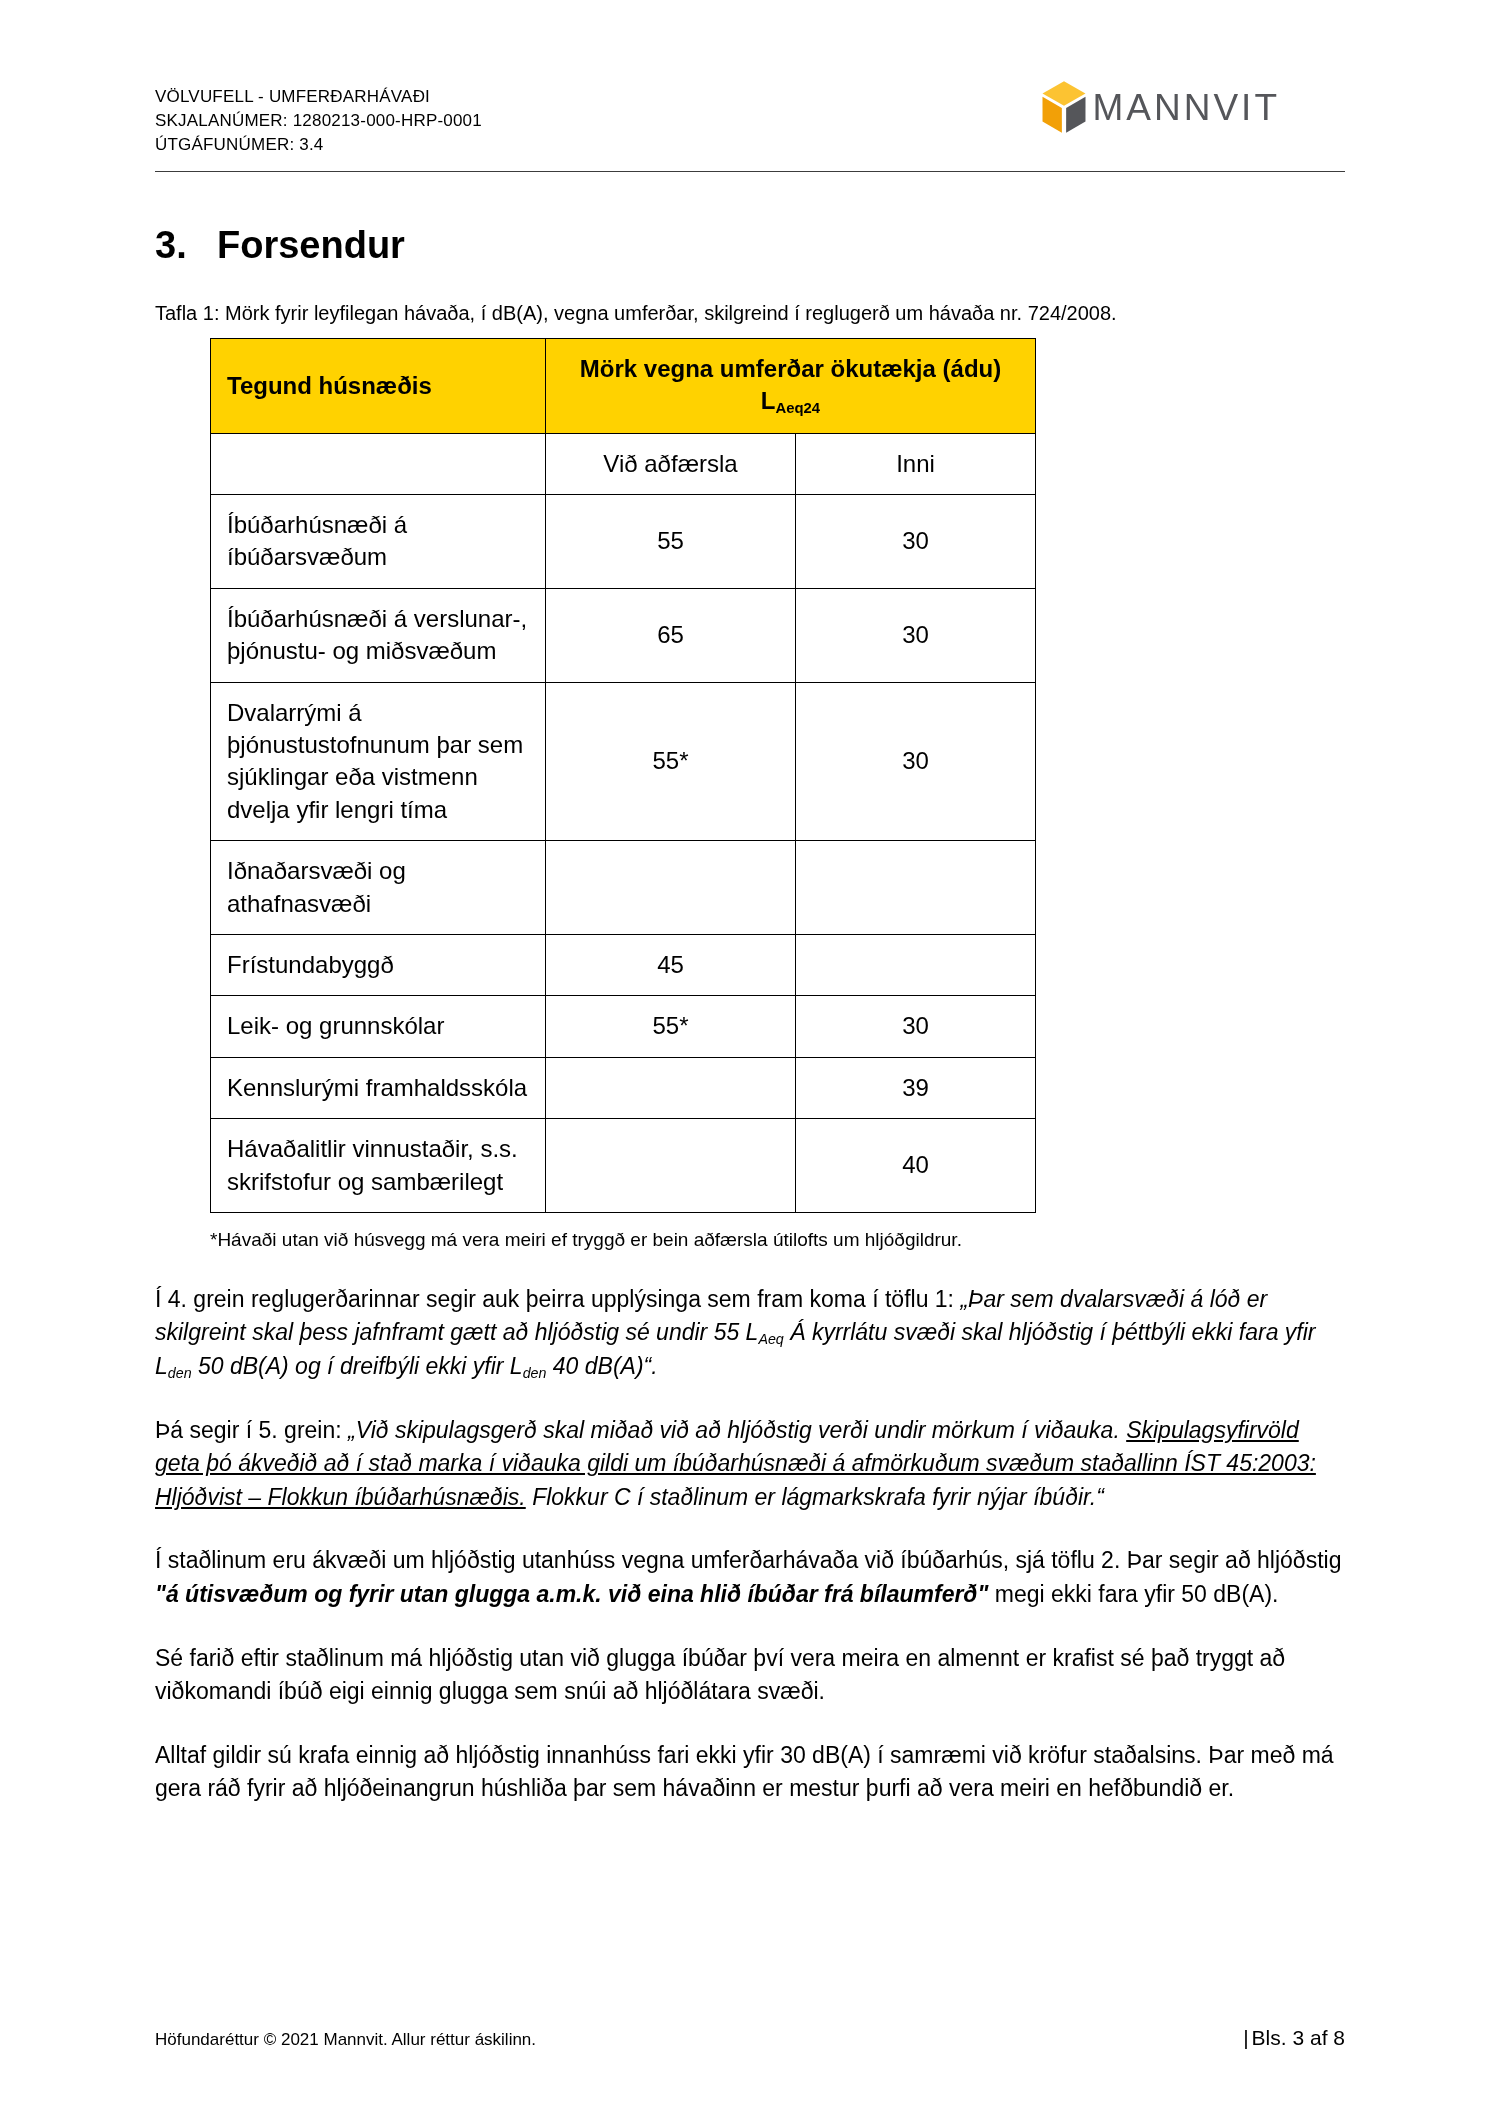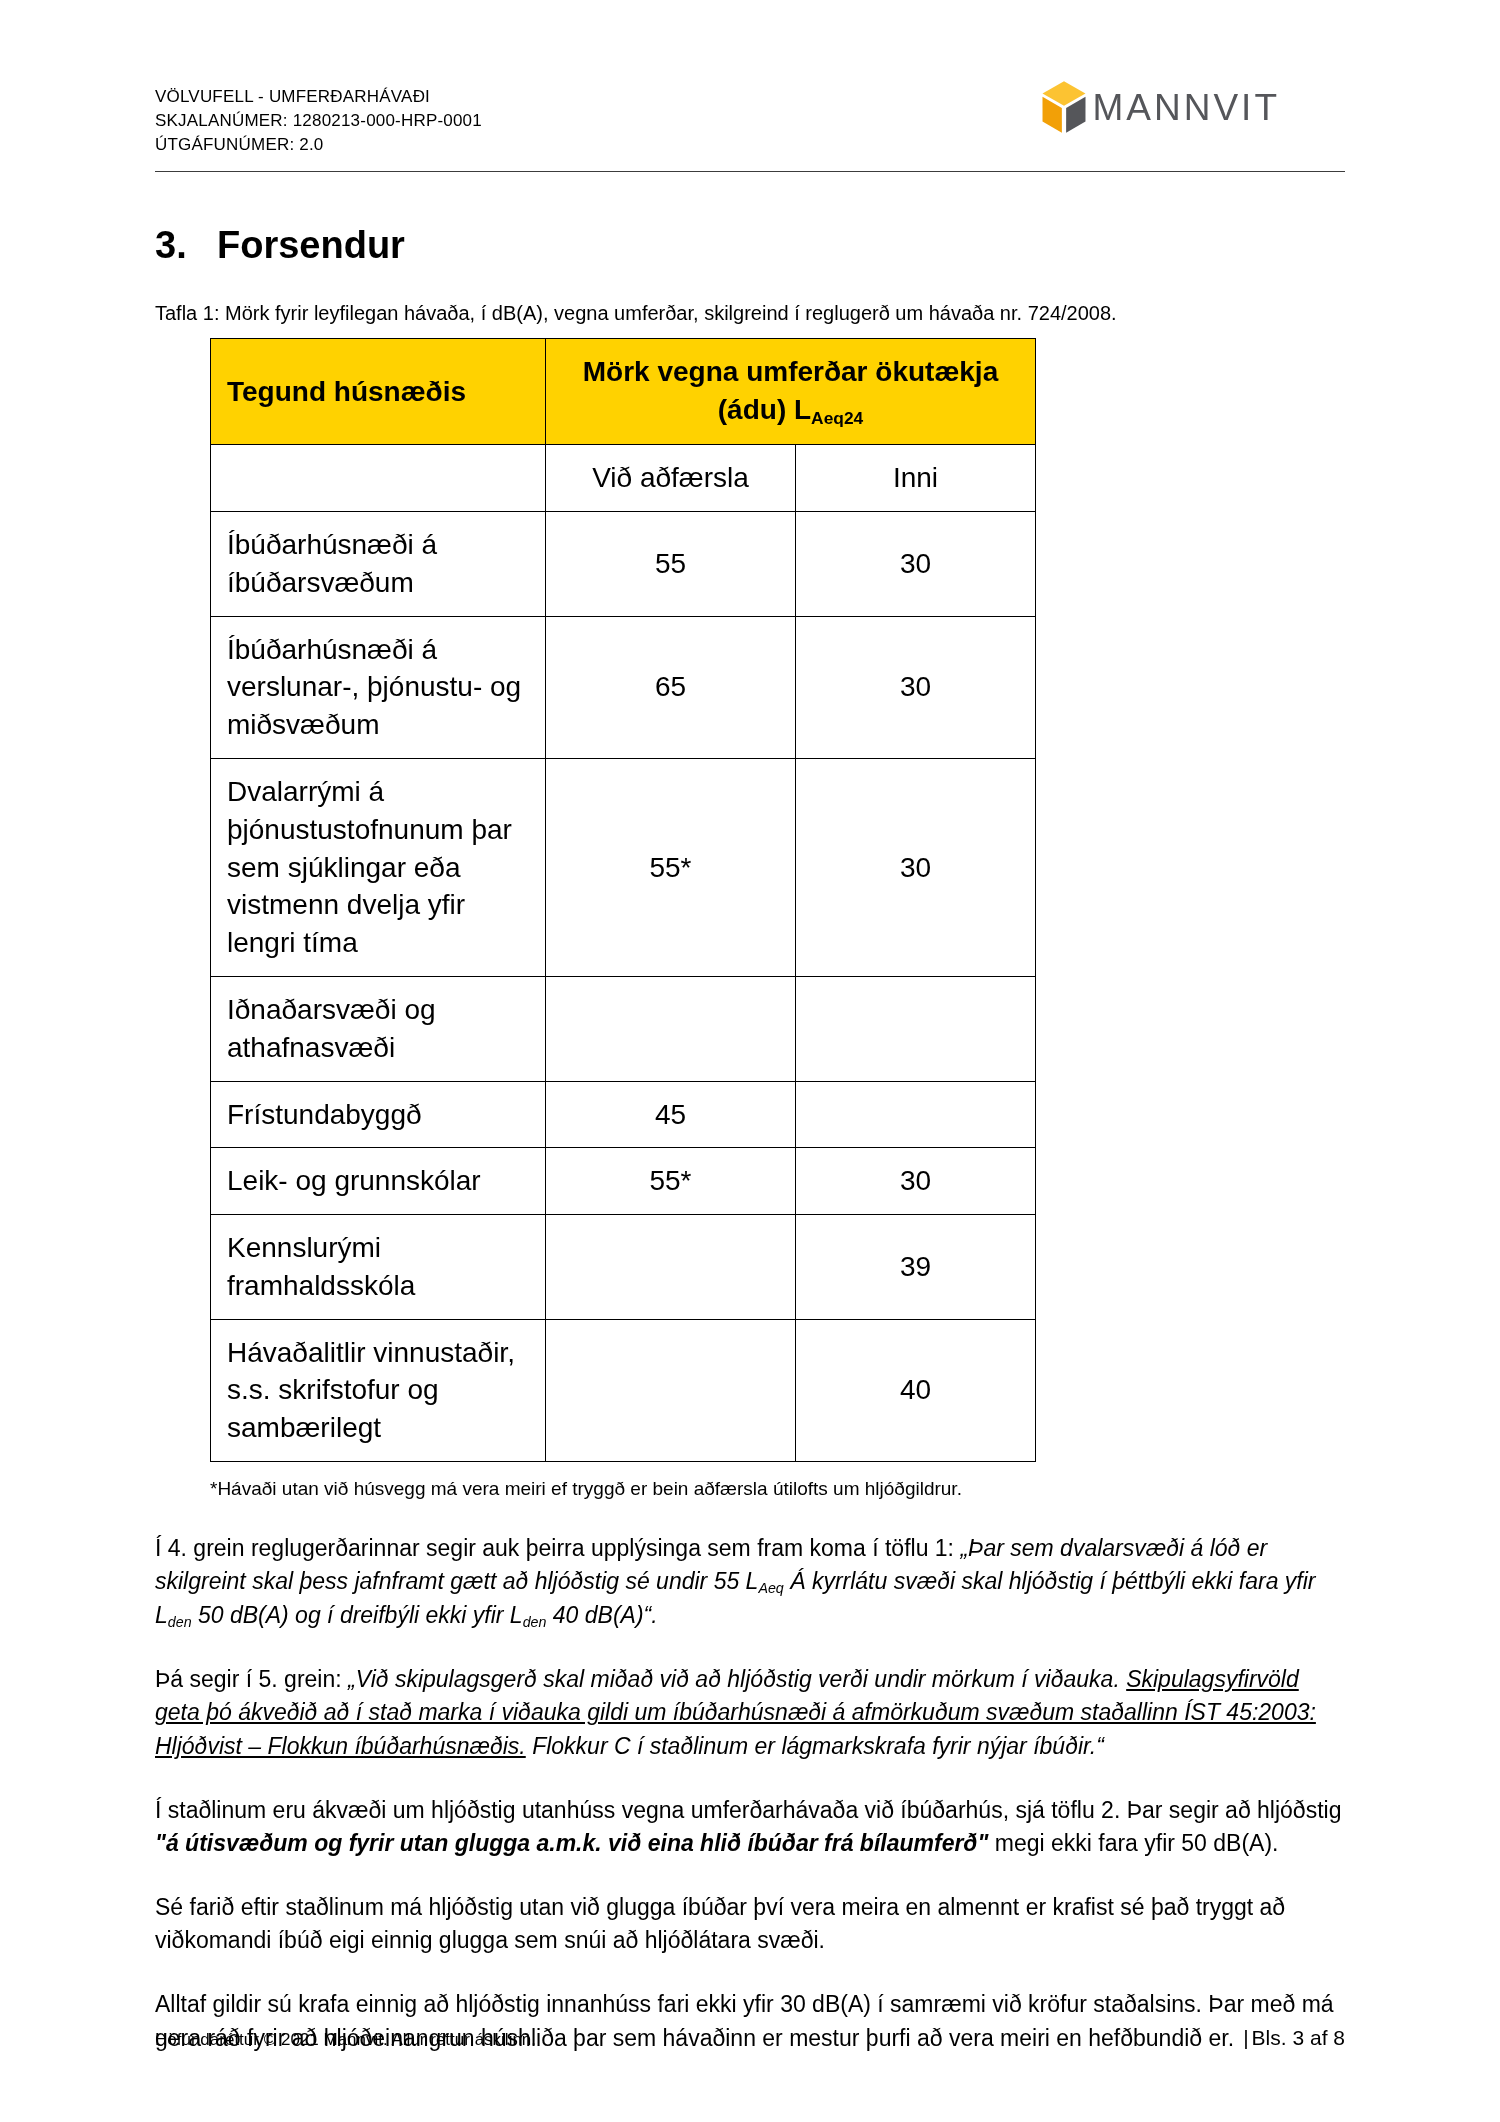--- a/index.html
+++ b/index.html
@@ -38,21 +38,21 @@
   .body-text{margin:30px 0 0 0;font-size:23px;line-height:1.46;}
   .it{font-style:italic;}
   .ul{text-decoration:underline;}
   .bi{font-style:italic;font-weight:bold;}
   .sub{font-size:0.62em;vertical-align:-0.28em;}
   
   .table-caption{margin:32px 0 8px 0;font-size:20px;font-weight:normal;line-height:1.3;}
   .limits-table{
     margin:12px 0 0 55px;
     border-collapse:collapse;table-layout:fixed;
-    width:825px;font-size:28px;line-height:1.35;
+    width:825px;font-size:24px;line-height:1.35;
   }
   .limits-table th,.limits-table td{
     border:1.5px solid #000;
     padding:14px 16px;vertical-align:middle;
   }
   .th-yellow{background:var(--accent-yellow);font-weight:bold;}
   .th-left{text-align:left;}
   .th-center{text-align:center;}
   .cell-label{text-align:left;}
   .cell-num{text-align:center;}
@@ -74,21 +74,21 @@
 </style>
 </head>
 <body>
 
 <div class="page">
 
   <header class="doc-header">
     <div class="header-meta">
       <div>VÖLVUFELL - UMFERÐARHÁVAÐI</div>
       <div>SKJALANÚMER: 1280213-000-HRP-0001</div>
-      <div>ÚTGÁFUNÚMER: 2.0</div>
+      <div>ÚTGÁFUNÚMER: 3.4</div>
     </div>
     <div class="logo">
       <span class="logo-mark">
         <svg width="54" height="58" viewBox="0 0 100 108" xmlns="http://www.w3.org/2000/svg">
           <polygon class="face-top" points="50,4 90,27 50,50 10,27"></polygon>
           <polygon class="face-left" points="10,33 46,54 46,100 10,79"></polygon>
           <polygon class="face-right" points="90,33 54,54 54,100 90,79"></polygon>
         </svg>
       </span>
       <span class="logo-word">MANNVIT</span>

